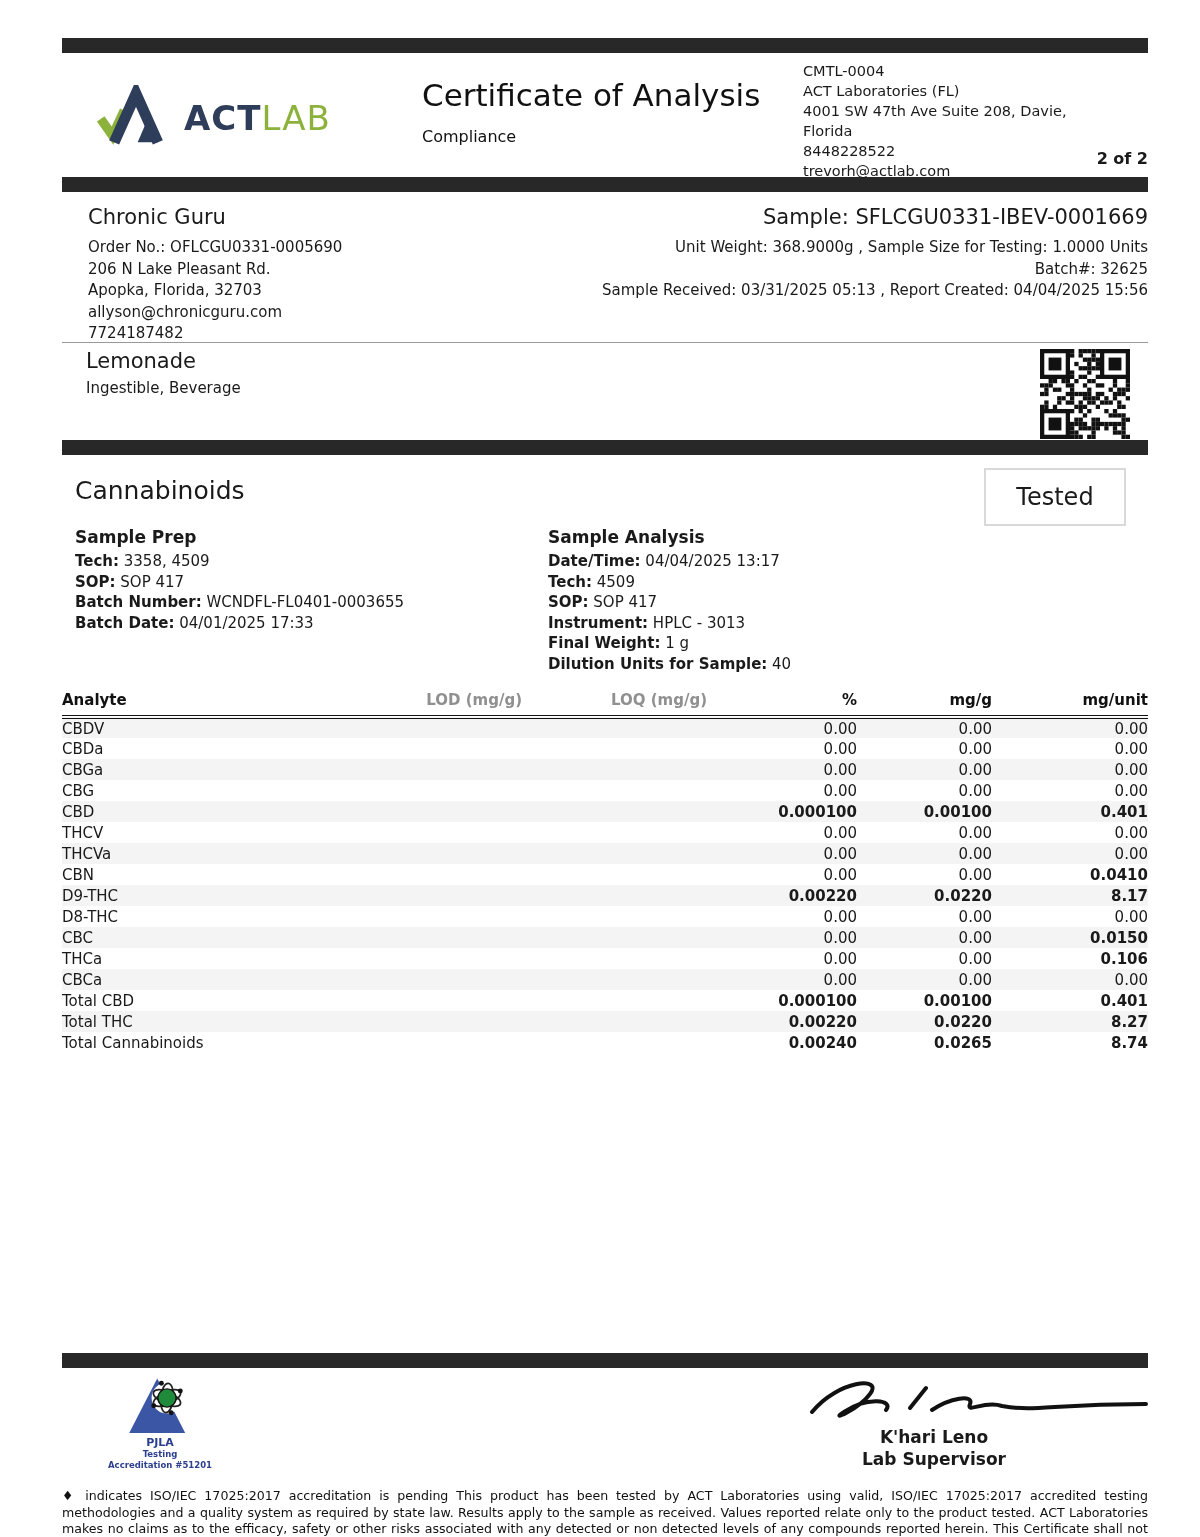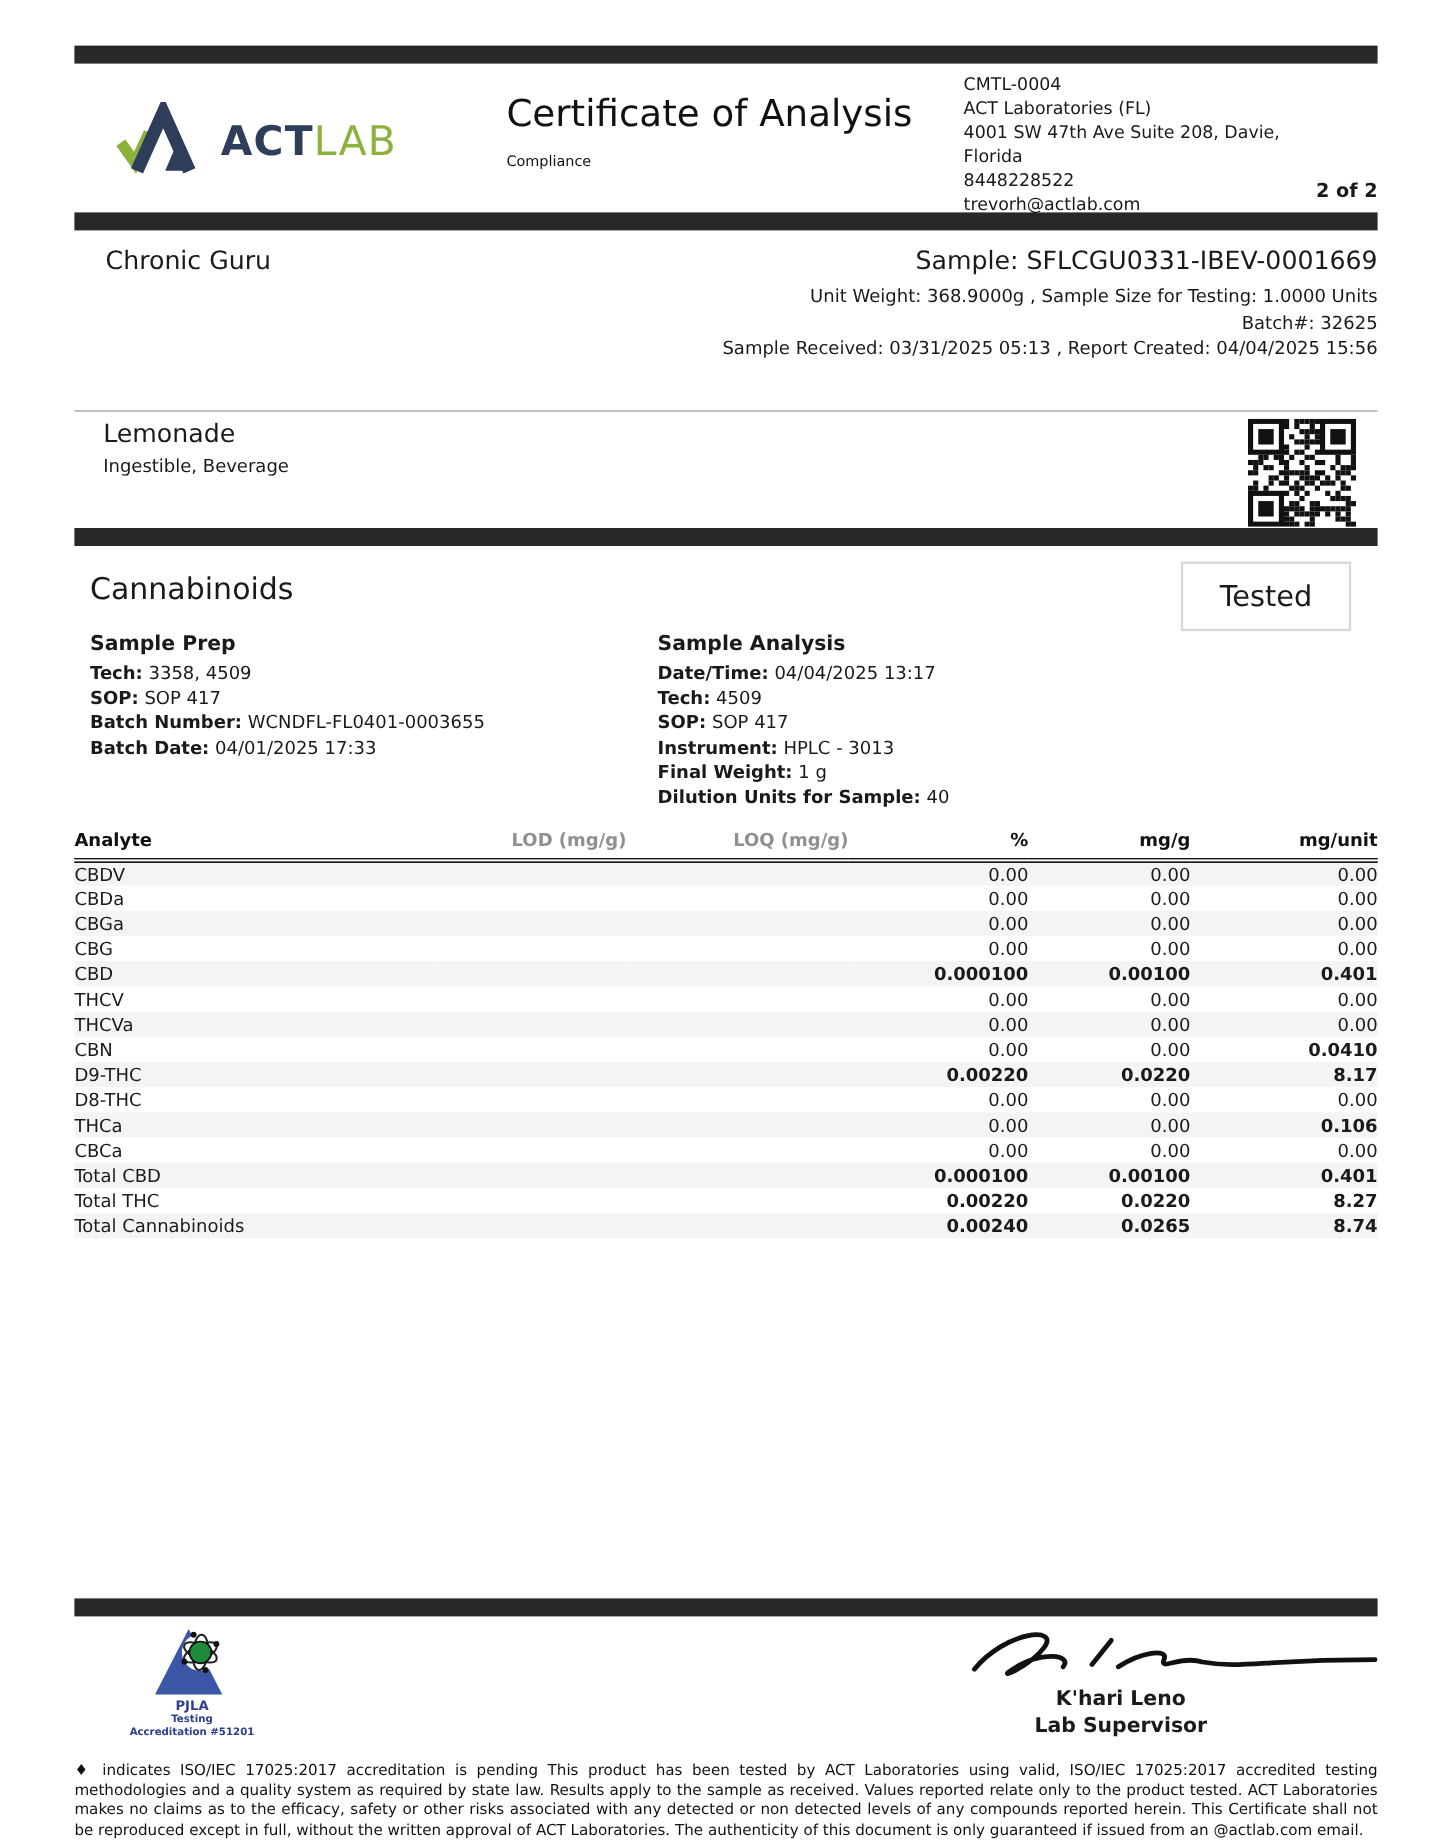--- a/index.html
+++ b/index.html
@@ -12,21 +12,21 @@
 
   
   .header { display:flex; height:124px; padding-top:6px; }
   .logo-wrap { width:330px; display:flex; align-items:center; padding-left:32px; }
   .logo-mark { width:84px; height:66px; flex:0 0 auto; }
   .logo-text { font-size:34px; letter-spacing:1px; margin-left:6px; white-space:nowrap; }
   .logo-act { font-weight:bold; color:#2e3d59; }
   .logo-lab { color:#8db23c; }
   .header-center { flex:1; text-align:left; padding-left:30px; }
   .doc-title { font-size:31px; color:#111; margin-top:18px; }
-  .doc-subtitle { font-size:12px; color:#111; margin-top:14px; }
+  .doc-subtitle { font-size:16px; color:#111; margin-top:14px; }
   .header-right { width:345px; position:relative; font-size:14.5px; line-height:20px; padding-top:2px; }
   .page-indicator { position:absolute; right:0; bottom:8px; font-weight:bold; font-size:16px; }
 
   
   .info-row { display:flex; padding-top:13px; height:150px; }
   .customer { padding-left:26px; width:480px; }
   .customer-name { font-size:21px; margin-bottom:8px; }
   .customer-line, .sample-line { font-size:15px; line-height:21.5px; }
   .sample { flex:1; text-align:right; }
   .sample-heading { font-size:21px; margin-bottom:8px; }
@@ -116,20 +116,27 @@
           </div>
         <div class="page-indicator">2 of 2</div>
       </div>
     </div>
 
     <div class="bar"></div>
 
     <div class="info-row">
       <div class="customer">
         <div class="customer-name">Chronic Guru</div>
+        <div id="customer-lines">
+            <div class="customer-line">Order No.: OFLCGU0331-0005690</div>
+            <div class="customer-line">206 N Lake Pleasant Rd.</div>
+            <div class="customer-line">Apopka, Florida, 32703</div>
+            <div class="customer-line">allyson@chronicguru.com</div>
+            <div class="customer-line">7724187482</div>
+          </div>
       </div>
       <div class="sample">
         <div class="sample-heading">Sample: SFLCGU0331-IBEV-0001669</div>
         <div id="sample-lines">
             <div class="sample-line">Unit Weight: 368.9000g , Sample Size for Testing: 1.0000 Units</div>
             <div class="sample-line">Batch#: 32625</div>
             <div class="sample-line">Sample Received: 03/31/2025 05:13 , Report Created: 04/04/2025 15:56</div>
           </div>
       </div>
     </div>
@@ -426,20 +433,28 @@
           </tr>
           <tr>
             <td class="d-analyte">D8-THC</td>
             <td class="d-num"></td>
             <td class="d-num"></td>
             <td class="d-num">0.00</td>
             <td class="d-num">0.00</td>
             <td class="d-num d-last">0.00</td>
           </tr>
           <tr>
+            <td class="d-analyte">CBC</td>
+            <td class="d-num"></td>
+            <td class="d-num"></td>
+            <td class="d-num">0.00</td>
+            <td class="d-num">0.00</td>
+            <td class="d-num d-last bold">0.0150</td>
+          </tr>
+          <tr>
             <td class="d-analyte">THCa</td>
             <td class="d-num"></td>
             <td class="d-num"></td>
             <td class="d-num">0.00</td>
             <td class="d-num">0.00</td>
             <td class="d-num d-last bold">0.106</td>
           </tr>
           <tr>
             <td class="d-analyte">CBCa</td>
             <td class="d-num"></td>

